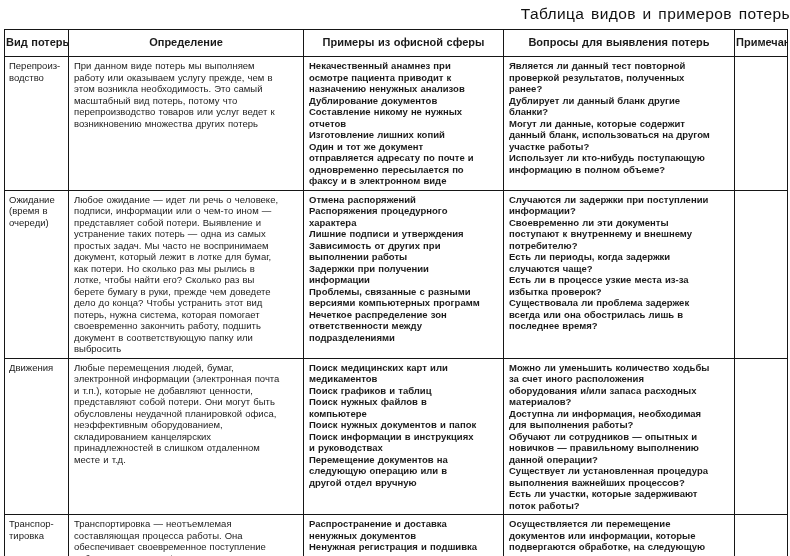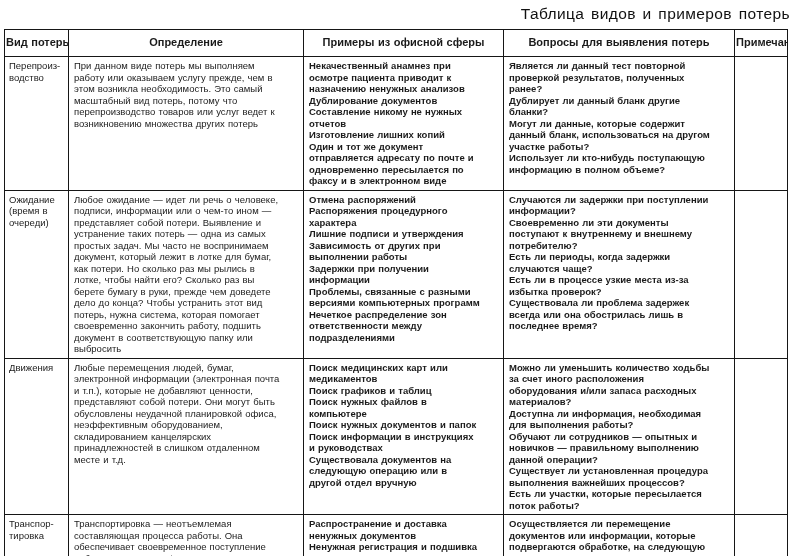--- a/index.html
+++ b/index.html
@@ -112,28 +112,28 @@
       </tr>
       <tr style="height: 146px;">
         <td class="cell-type">Движения</td>
         <td>Любые перемещения людей, бумаг, электронной информации (электронная почта и т.п.), которые не добавляют ценности, представляют собой потери. Они могут быть обусловлены неудачной планировкой офиса, неэффективным оборудованием, складированием канцелярских принадлежностей в слишком отдаленном месте и т.д.</td>
         <td>
           <div class="para">Поиск медицинских карт или медикаментов</div>
           <div class="para">Поиск графиков и таблиц</div>
           <div class="para">Поиск нужных файлов в компьютере</div>
           <div class="para">Поиск нужных документов и папок</div>
           <div class="para">Поиск информации в инструкциях и руководствах</div>
-          <div class="para">Существовала документов на следующую операцию или в другой отдел вручную</div>
+          <div class="para">Перемещение документов на следующую операцию или в другой отдел вручную</div>
         </td>
         <td>
           <div class="para">Можно ли уменьшить количество ходьбы за счет иного расположения оборудования и/или запаса расходных материалов?</div>
           <div class="para">Доступна ли информация, необходимая для выполнения работы?</div>
           <div class="para">Обучают ли сотрудников — опытных и новичков — правильному выполнению данной операции?</div>
           <div class="para">Существует ли установленная процедура выполнения важнейших процессов?</div>
-          <div class="para">Есть ли участки, которые пересылается поток работы?</div>
+          <div class="para">Есть ли участки, которые задерживают поток работы?</div>
         </td>
         <td></td>
       </tr>
       <tr style="height: 74px;">
         <td class="cell-type">Транспор-тировка</td>
         <td>Транспортировка — неотъемлемая составляющая процесса работы. Она обеспечивает своевременное поступление работы в пределах офиса. В данном случае речь идет о перемещении работы, которое не добавляет ценности</td>
         <td>
           <div class="para">Распространение и доставка ненужных документов</div>
           <div class="para">Ненужная регистрация и подшивка документов</div>
           <div class="para">Устаревшие списки адресатов электронных рассылок</div>

